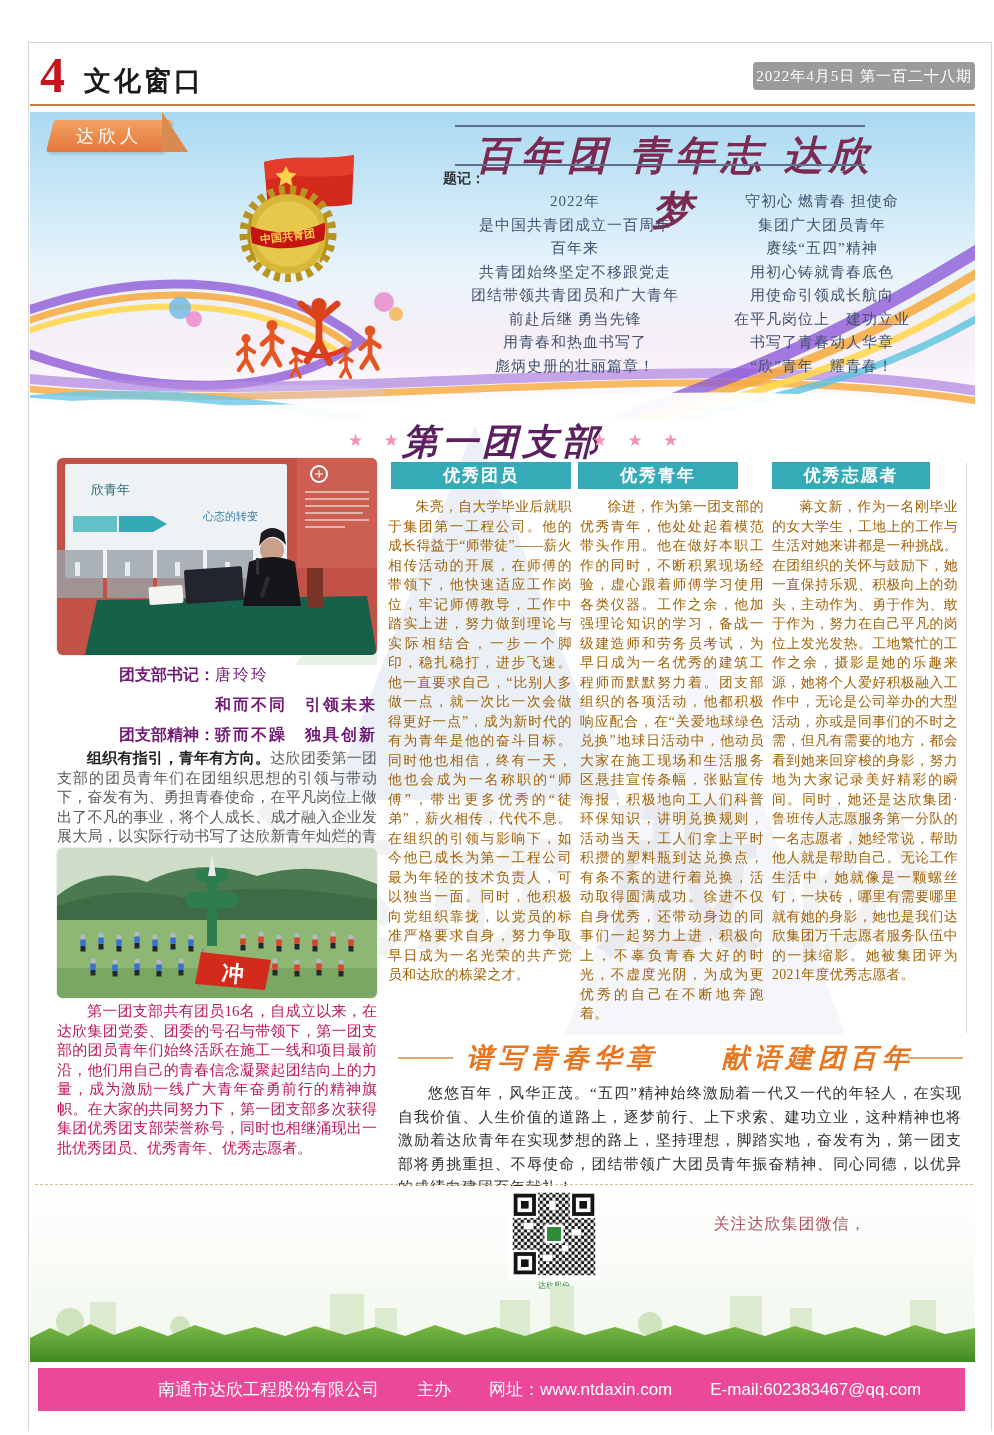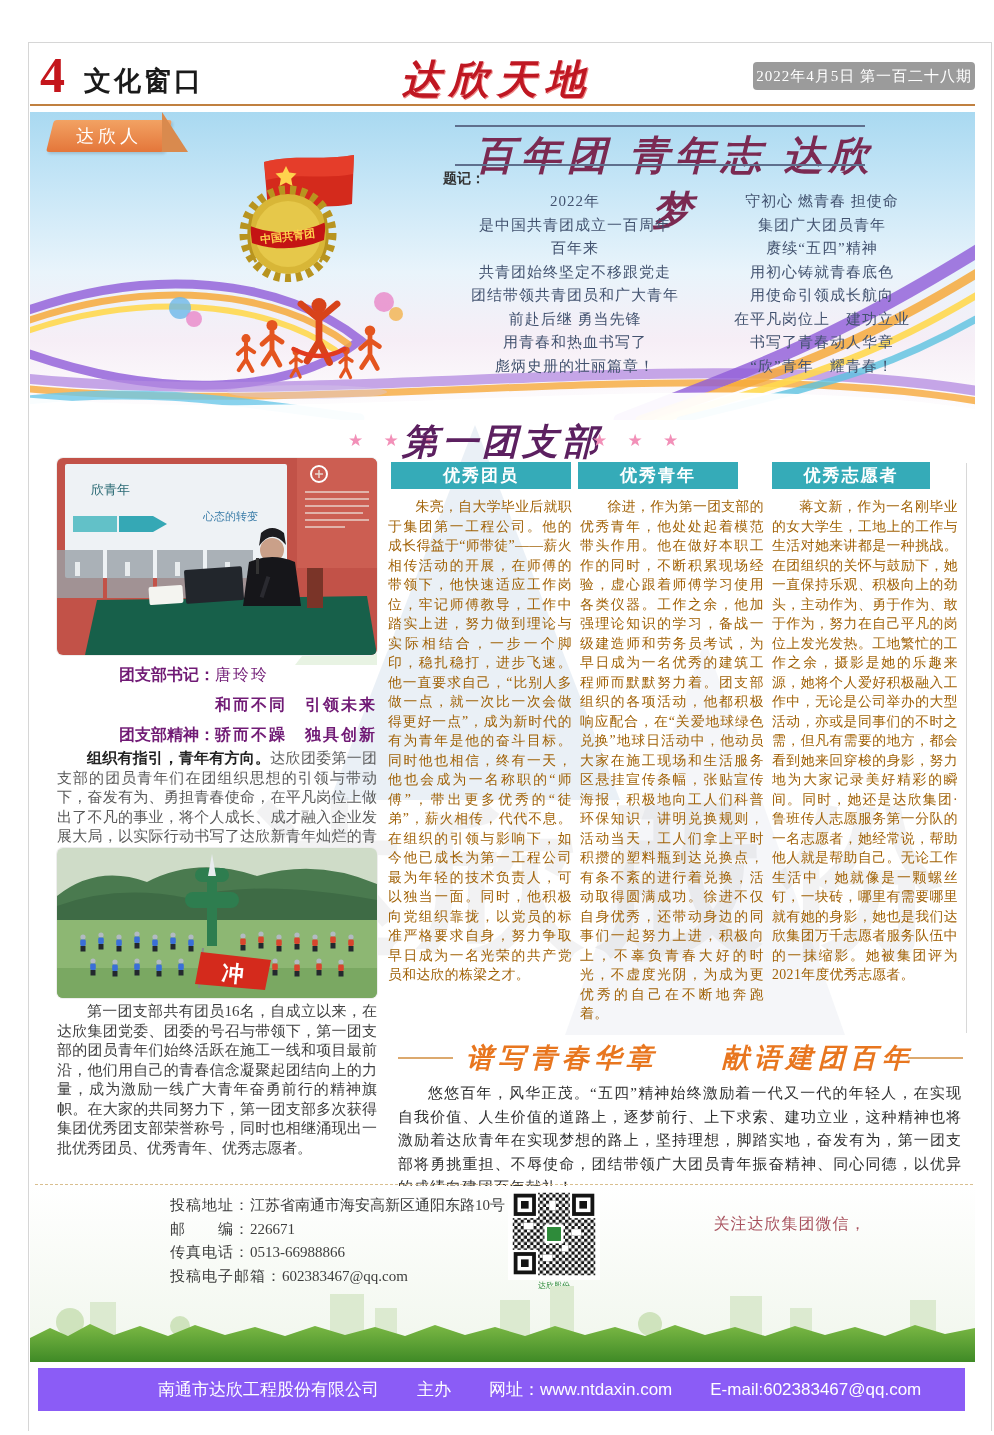--- a/index.html
+++ b/index.html
@@ -38,54 +38,53 @@
   .colhead{top:462px;height:27px;background:#35abb8;color:#fff;text-align:center;line-height:27px;
            font-size:17px;font-weight:bold;letter-spacing:2px;}
   .artcol{top:497px;font-size:13.8px;color:#a16207;line-height:19.5px;text-align:justify;letter-spacing:.4px;}
   .artcol p{margin:0;text-indent:2em;}
   .leftcap{left:57px;top:660px;width:320px;font-size:16px;color:#701a75;line-height:30px;}
   .leftcap .lbl{font-family:"Liberation Sans","DejaVu Sans",sans-serif;font-weight:bold;}
   .leftcap .val{font-weight:bold;letter-spacing:2px;}
   .leadp{left:57px;top:748px;width:320px;font-size:15px;line-height:19.5px;text-align:justify;color:#5a5a5a;}
   .leadp b{color:#222;font-family:"Liberation Sans","DejaVu Sans",sans-serif;}
   .leadp p,.para2 p{margin:0;text-indent:2em;}
-  .para2{left:57px;top:1002px;width:320px;font-size:15px;line-height:19.5px;text-align:justify;color:#404040;}
+  .para2{left:57px;top:1002px;width:320px;font-size:15px;line-height:19.5px;text-align:justify;color:#be185d;}
   .vline{left:966px;top:463px;width:1px;height:570px;background:#d8d8d8;}
   
   .wm{left:240px;top:770px;font-size:165px;font-weight:bold;color:rgba(130,130,135,.10);letter-spacing:14px;z-index:0;white-space:nowrap;}
   
   .closetitle{left:430px;top:1040px;width:520px;text-align:center;font-size:27px;font-weight:900;
               color:#e8761f;font-style:italic;letter-spacing:5px;}
   .closeline{top:1057px;width:55px;height:2px;background:#dca96e;}
   .closebody{left:398px;top:1082px;width:564px;font-size:15px;line-height:23.5px;text-align:justify;
              color:#2f2f2f;letter-spacing:1px;}
   .closebody p{margin:0;text-indent:2em;}
   .dashes{left:35px;top:1184px;width:938px;border-top:1px dashed #d9bf8f;}
   
   .footzone{left:30px;top:1186px;width:945px;height:176px;background:linear-gradient(180deg,#ffffff,#f0f6ec);}
   .contact{left:170px;top:1194px;font-size:15px;color:#3d3d3d;line-height:23.5px;}
   .contact .lbl{letter-spacing:1px;}
   .qr{left:508px;top:1188px;width:92px;height:92px;}
   .qrlabel{left:508px;top:1280px;width:92px;text-align:center;font-size:8px;color:#2e8b3a;}
   .wechat{left:660px;top:1212px;width:260px;text-align:center;font-size:16px;color:#a8525e;line-height:24px;letter-spacing:1px;}
-  .footerbar{left:38px;top:1368px;width:927px;height:43px;background:#8b5cf6;color:#fff;
+  .footerbar{left:38px;top:1368px;width:927px;height:43px;background:#ec4899;color:#fff;
              font-size:17px;display:flex;align-items:center;}
   .footerbar span{margin-right:38px;white-space:nowrap;}
   .footerbar span:first-child{margin-left:120px;}
   .photo{border-radius:6px;overflow:hidden;box-shadow:0 0 0 1px #eee;}
 </style>
 </head>
 <body>
 <div class="page">
 
 <div class="abs frame"></div>
 
 <div class="abs pagenum">4</div>
 <div class="abs sectionname">文化窗口</div>
-<div class="abs masthead">达欣天地</div>
 <div class="abs issuebox">2022年4月5日  第一百二十八期</div>
 <div class="abs headrule"></div>
 
 <div class="abs banner">
 
   <svg class="abs" style="left:0;top:0;z-index:1" width="945" height="308" viewBox="0 0 945 308">
     <g fill="none" stroke-linecap="round">
       <path d="M-20,205 C120,150 255,168 330,228 C258,286 120,288 -20,235" stroke="#8e5bd8" stroke-width="9" opacity=".8"></path>
       <path d="M-20,215 C120,162 250,180 318,232" stroke="#f6a93b" stroke-width="7" opacity=".85"></path>
       <path d="M-20,225 C115,175 240,192 305,238" stroke="#ffd84f" stroke-width="6" opacity=".9"></path>
@@ -344,26 +343,20 @@
       </g>
   <defs>
         <linearGradient id="gg" x1="0" y1="0" x2="0" y2="1">
     <stop offset="0" stop-color="#7cb945"></stop>
           <stop offset="1" stop-color="#3f8a26"></stop>
   </linearGradient>
       </defs>
   <path d="M0,66 L20,56 L38,64 L60,52 L84,63 L110,54 L138,64 L165,53 L195,63 L225,55 L255,64 L285,54 L315,63 L345,55 L375,64 L405,53 L435,63 L465,55 L495,64 L525,54 L555,63 L585,55 L615,64 L645,53 L675,63 L705,55 L735,64 L765,54 L795,63 L825,55 L855,64 L885,53 L915,62 L945,56 L945,90 L0,90 Z" fill="url(#gg)"></path>
 </svg>
 
-<div class="abs contact">
-  <div><span class="lbl">投稿地址：</span><span>江苏省南通市海安高新区通阳东路10号</span></div>
-  <div><span class="lbl">邮　　编：</span><span>226671</span></div>
-  <div><span class="lbl">传真电话：</span><span>0513-66988866</span></div>
-  <div><span class="lbl">投稿电子邮箱：</span><span>602383467@qq.com</span></div>
-</div>
 
 <svg class="abs qr" viewBox="0 0 29 29" style="z-index:2">
   <defs>
         <pattern id="qrp" width="2" height="2" patternUnits="userSpaceOnUse">
     <rect width="1" height="1" fill="#141414"></rect>
           <rect x="1" y="1" width="1" height="1" fill="#141414"></rect>
   </pattern>
       </defs>
   <rect width="29" height="29" fill="#fff"></rect>
   <rect x="1.5" y="1.5" width="26" height="26" fill="url(#qrp)"></rect>

